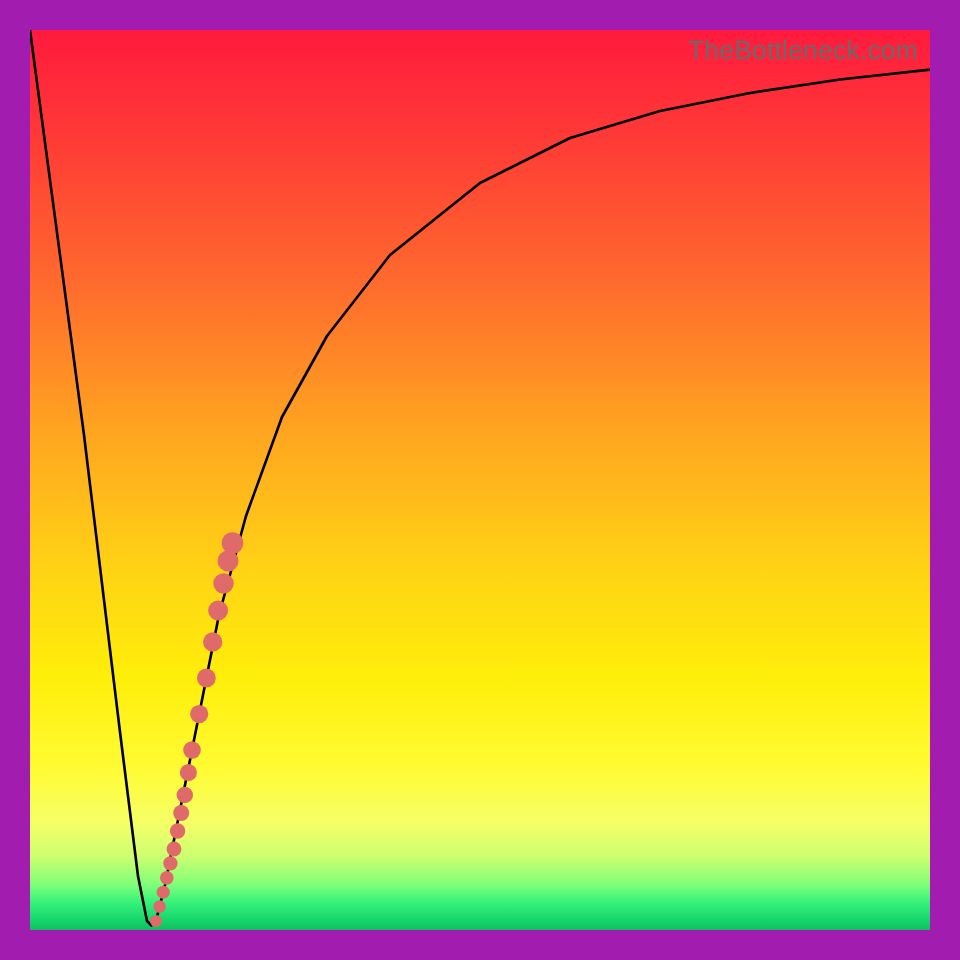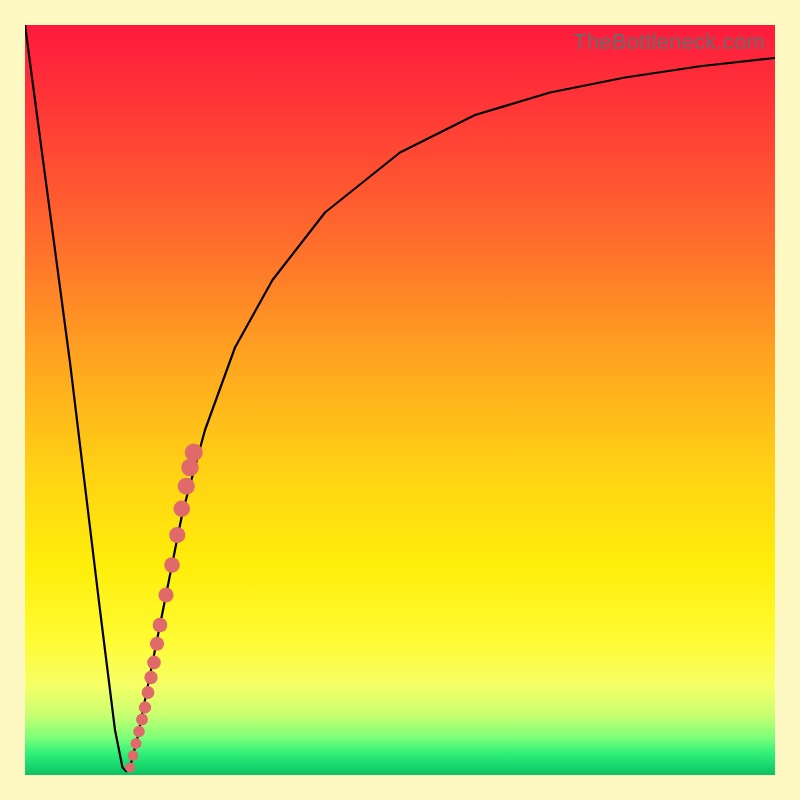--- a/index.html
+++ b/index.html
@@ -8,21 +8,21 @@
     width: 800px;
     height: 800px;
     overflow: hidden;
     background: #000;
     font-family: Arial, Helvetica, sans-serif;
   }
   .frame {
     position: relative;
     width: 800px;
     height: 800px;
-    background: #fef9c3;
+    background: #a21caf;
   }
   .plot {
     position: absolute;
     left: 25px;
     top: 25px;
     width: 750px;
     height: 750px;
     background: linear-gradient(
       to bottom,
       #ff1a3d 0%,

